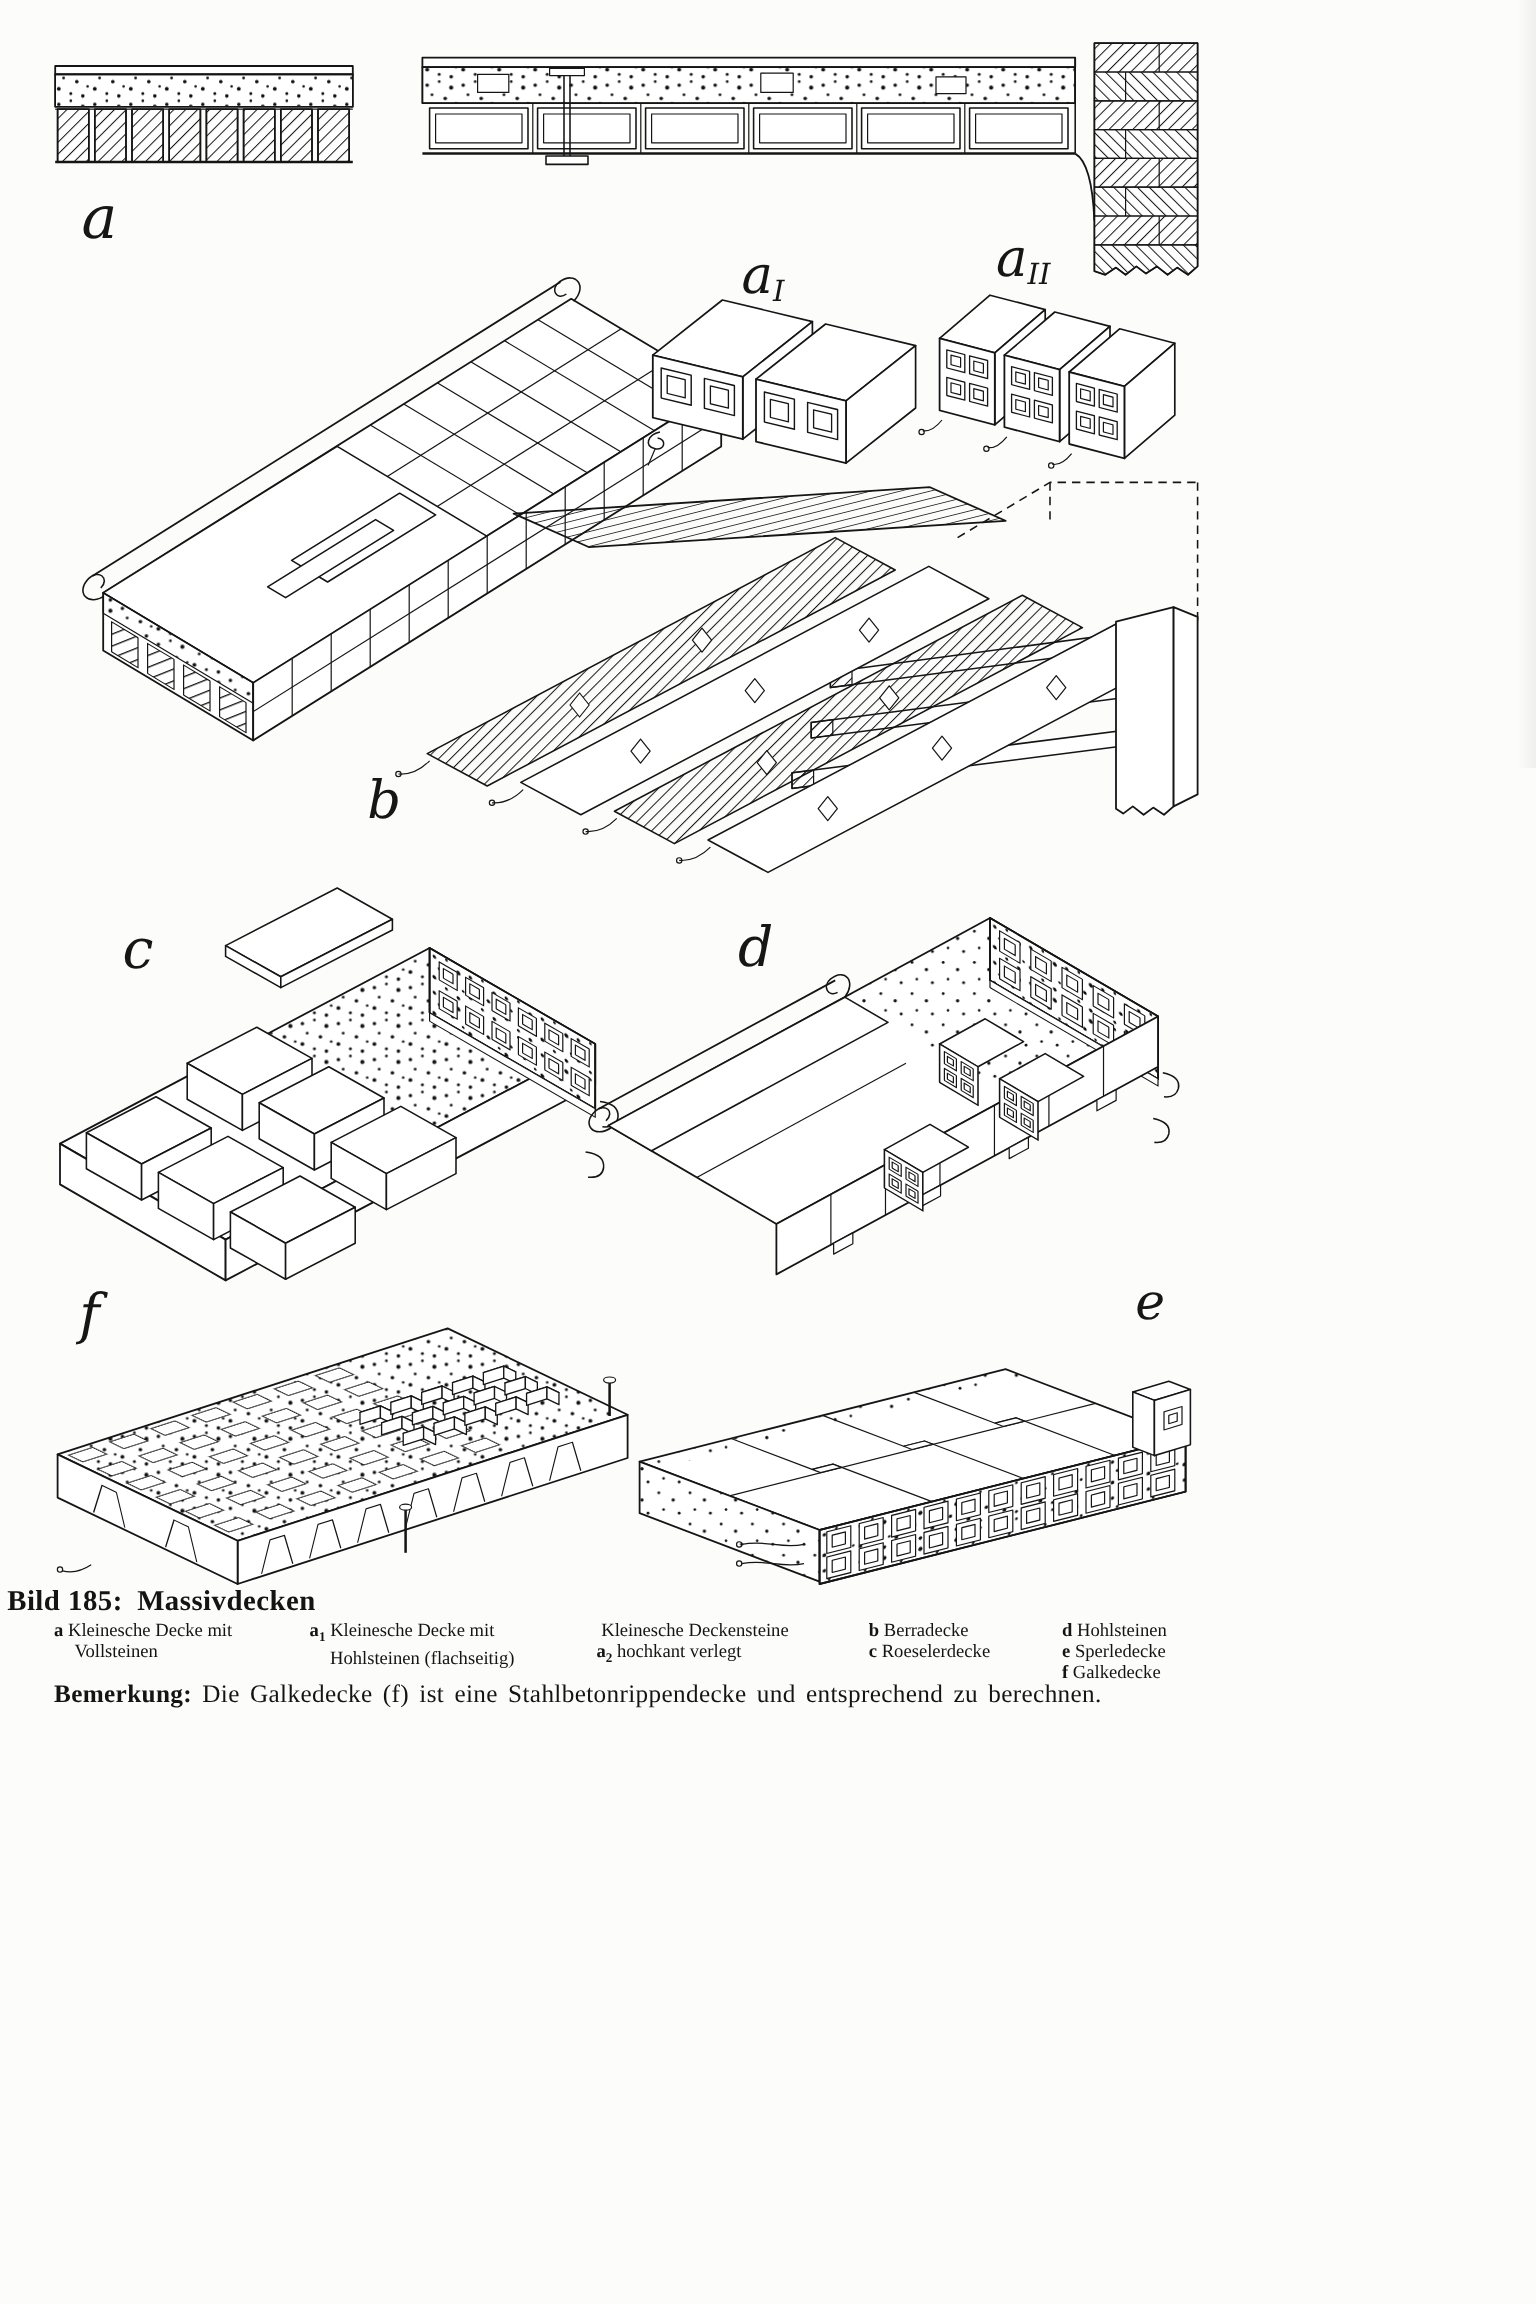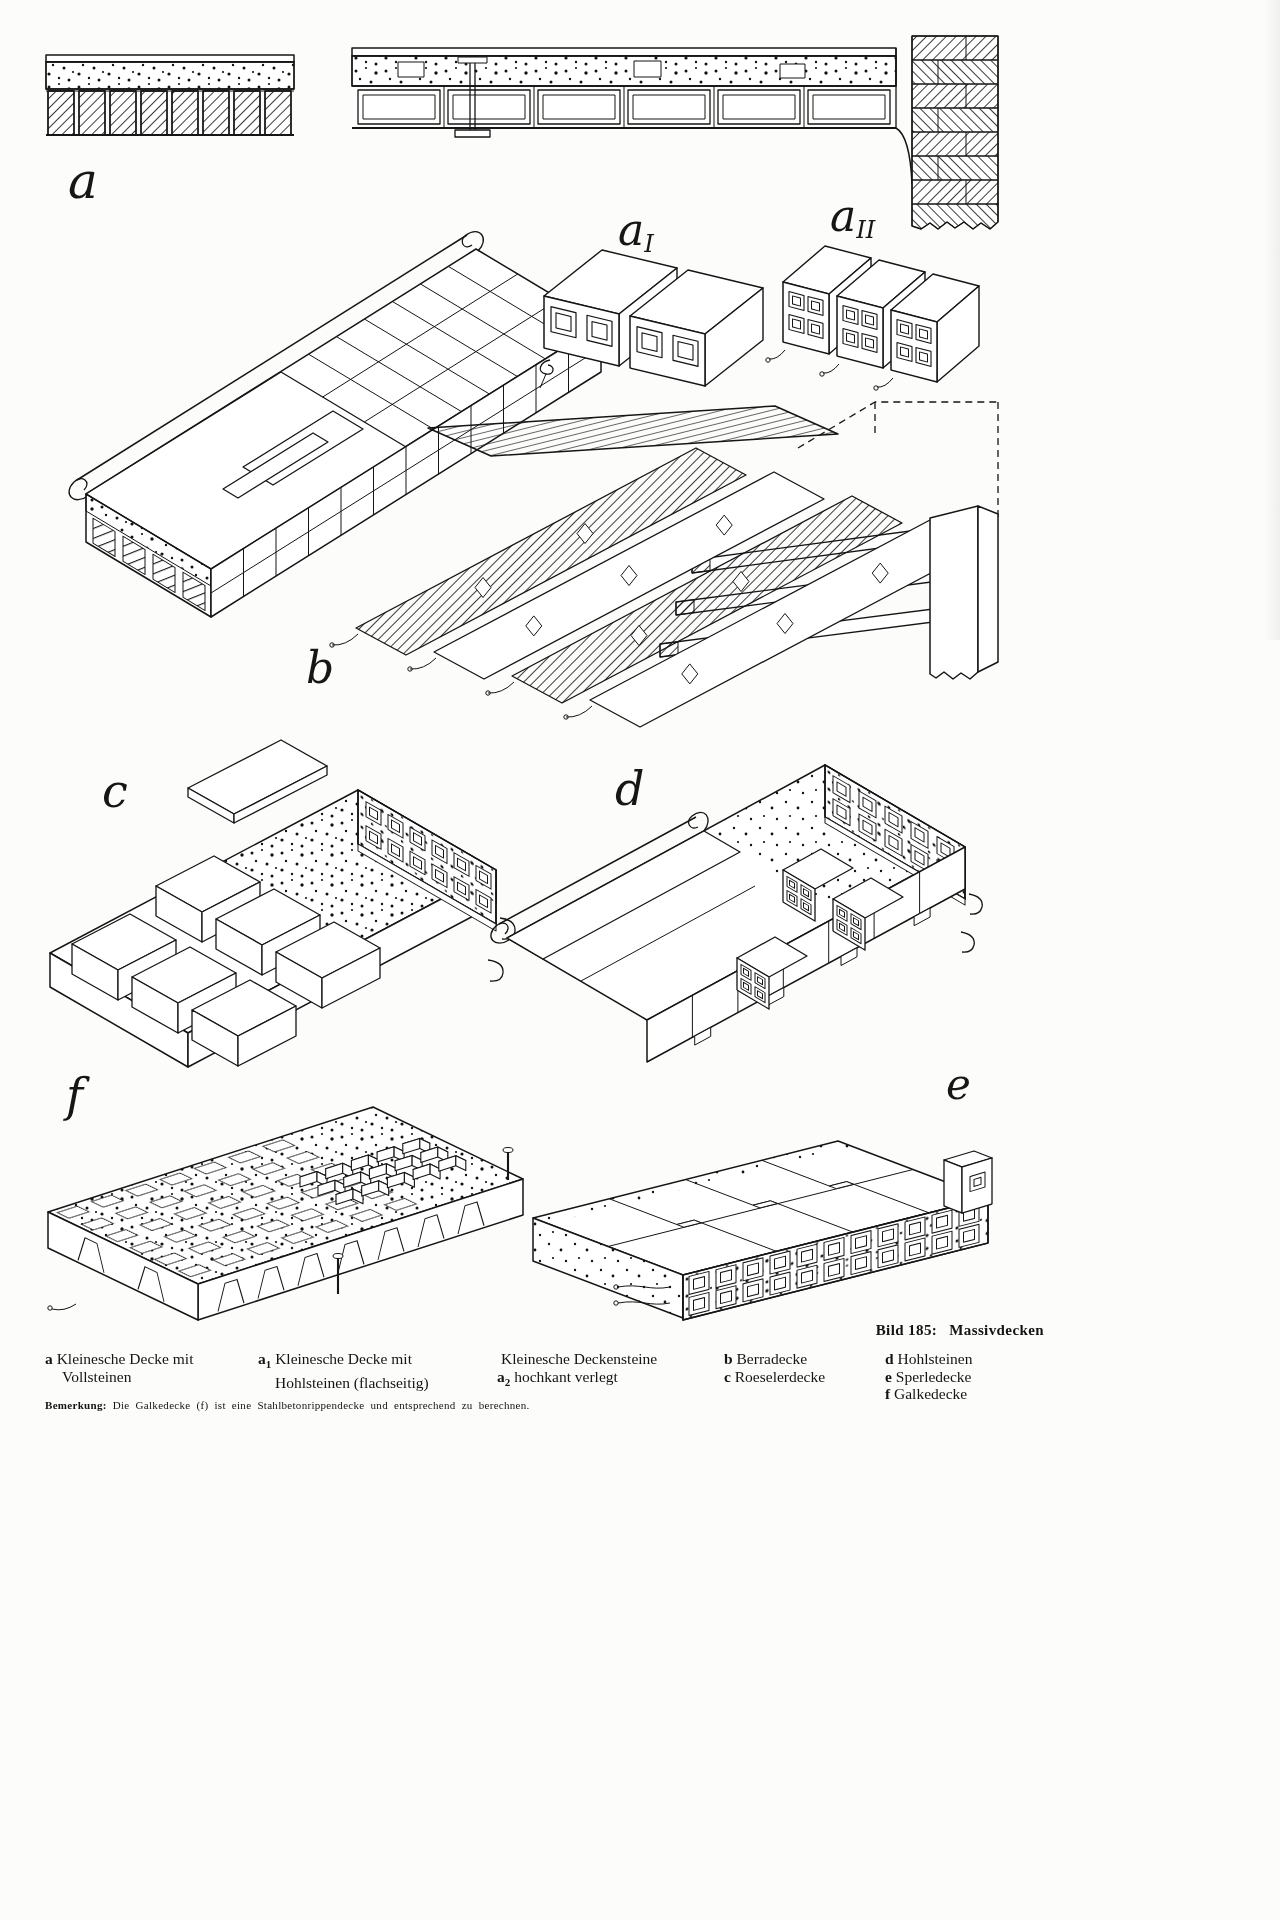--- a/index.html
+++ b/index.html
@@ -11,29 +11,29 @@
   .fig *{stroke:#151515;stroke-width:1.3;stroke-linejoin:round}
   .nf{fill:none}
   .w{fill:#fff}
   .sA{fill:url(#hA)} .sB{fill:url(#hB)} .sV{fill:url(#hV)}
   .sS{fill:url(#st)} .sP{fill:url(#stS)} .fh{fill:url(#fholes)}
   .ns{stroke:none}
   .t1{stroke-width:1} .t2{stroke-width:2.1} .t15{stroke-width:1.5}
   .dash{stroke-dasharray:7 5;fill:none}
   .fig-label{position:absolute;font-style:italic;font-family:"DejaVu Serif","Liberation Serif",serif;color:#161616;line-height:1}
   .fig-label .fl-s{font-size:0.55em;vertical-align:-0.28em;font-style:italic}
-  .caption{position:absolute;left:0;width:1050px;top:1322px;text-align:right;font-weight:bold;font-size:15px;letter-spacing:.4px}
+  .caption{position:absolute;left:0;width:1050px;top:1322px;text-align:left;font-weight:bold;font-size:24px;letter-spacing:.4px}
   .caption span{margin:0 6px}
   .legend{position:absolute;left:0;top:1350px;width:1280px;font-size:15.5px;line-height:17.5px}
   .legend-col{position:absolute;white-space:nowrap}
   .legend b{font-weight:bold}
   .legend sub{font-size:11px}
   .ind{padding-left:17px}
   .ind2{padding-left:4px}
-  .remark{position:absolute;left:45px;top:1399px;font-size:11px;letter-spacing:.3px;word-spacing:3px}
+  .remark{position:absolute;left:45px;top:1399px;font-size:21px;letter-spacing:.3px;word-spacing:3px}
   .remark b{font-weight:bold}
   .edge-shade{position:absolute;right:0;top:0;width:16px;height:640px;background:linear-gradient(to left,rgba(0,0,0,.05),rgba(0,0,0,0));pointer-events:none}
 </style>
 </head>
 <body>
 
 <div class="page">
 
 <svg width="0" height="0" style="position:absolute">
 <defs>

